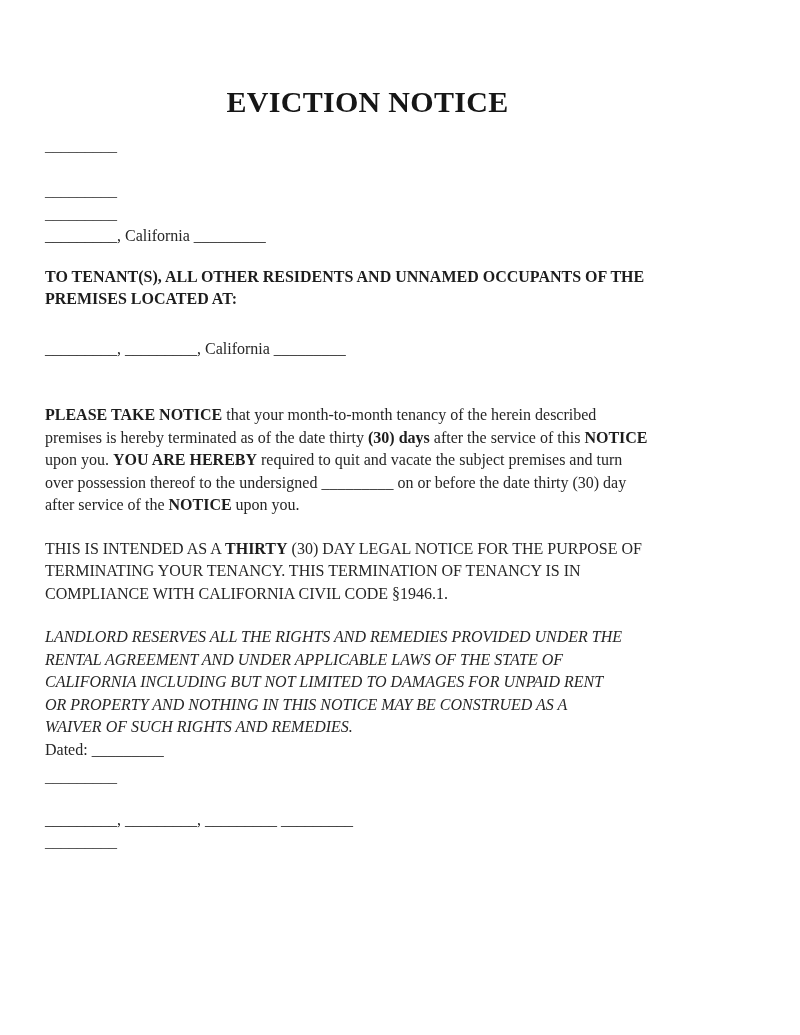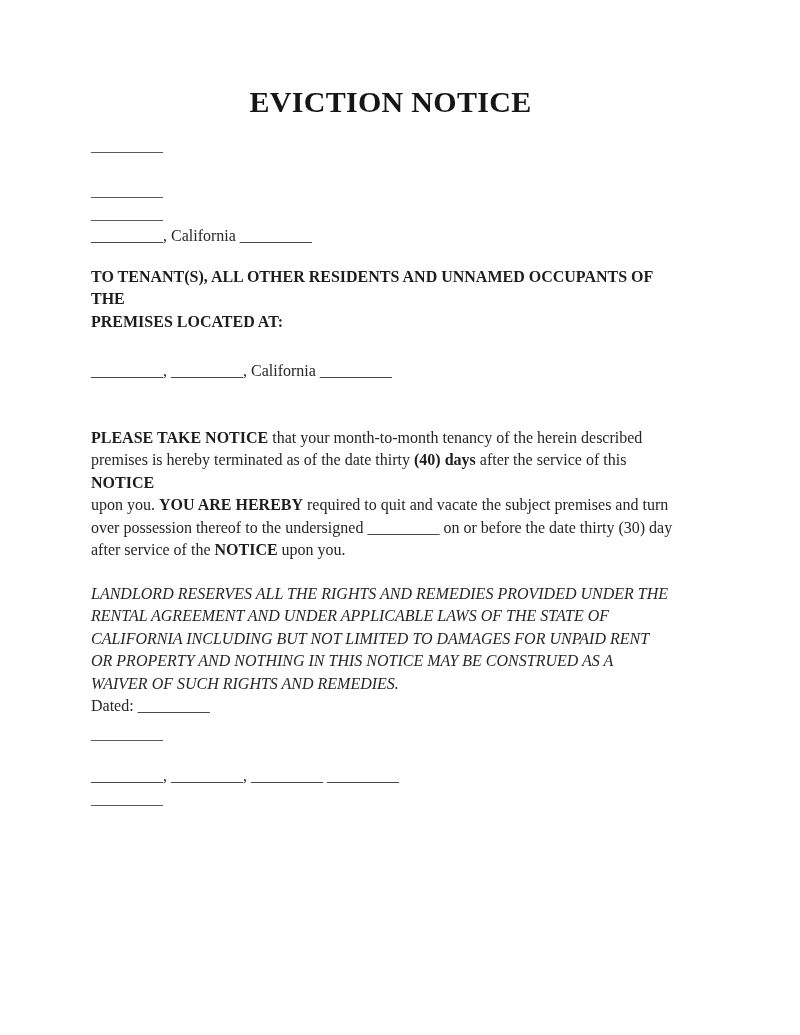--- a/index.html
+++ b/index.html
@@ -5,21 +5,21 @@
   html, body { margin: 0; padding: 0; }
   body {
     width: 800px;
     height: 1035px;
     background: #ffffff;
     overflow: hidden;
     font-family: "Liberation Serif", serif;
     font-size: 16px;
     color: #262626;
   }
-  .page { padding: 84px 110px 0 91px; }
+  .page { padding: 84px 110px 0 45px; }
 
   .title {
     margin: 0;
     font-size: 30px;
     line-height: 36px;
     font-weight: bold;
     text-align: center;
     color: #161616;
     letter-spacing: 0.3px;
   }
@@ -57,25 +57,28 @@
     <div class="line blank">_________</div>
     <div class="line">_________, California _________</div>
   </div>
 
   <div class="tenant-heading prewrap">TO TENANT(S), ALL OTHER RESIDENTS AND UNNAMED OCCUPANTS OF THE
 PREMISES LOCATED AT:</div>
 
   <div class="premises-line line">_________, _________, California _________</div>
 
   <div class="rich p-notice"><b>PLEASE TAKE NOTICE</b><span> that your month-to-month tenancy of the herein described
-premises is hereby terminated as of the date thirty </span><b>(40) days</b><span> after the service of this </span><b>NOTICE</b><span>
+premises is hereby terminated as of the date thirty </span><b>(30) days</b><span> after the service of this </span><b>NOTICE</b><span>
 upon you. </span><b>YOU ARE HEREBY</b><span> required to quit and vacate the subject premises and turn
 over possession thereof to the undersigned _________ on or before the date thirty (30) day
 after service of the </span><b>NOTICE</b><span> upon you.</span></div>
 
+  <div class="rich p-intent"><span>THIS IS INTENDED AS A </span><b>THIRTY</b><span> (30) DAY LEGAL NOTICE FOR THE PURPOSE OF
+TERMINATING YOUR TENANCY. THIS TERMINATION OF TENANCY IS IN
+COMPLIANCE WITH CALIFORNIA CIVIL CODE §1946.1.</span></div>
 
   <div class="rich p-rights"><span>LANDLORD RESERVES ALL THE RIGHTS AND REMEDIES PROVIDED UNDER THE
 RENTAL AGREEMENT AND UNDER APPLICABLE LAWS OF THE STATE OF
 CALIFORNIA INCLUDING BUT NOT LIMITED TO DAMAGES FOR UNPAID RENT
 OR PROPERTY AND NOTHING IN THIS NOTICE MAY BE CONSTRUED AS A
 WAIVER OF SUCH RIGHTS AND REMEDIES.</span></div>
 
   <div class="dated-line line">Dated: _________</div>
 
 

